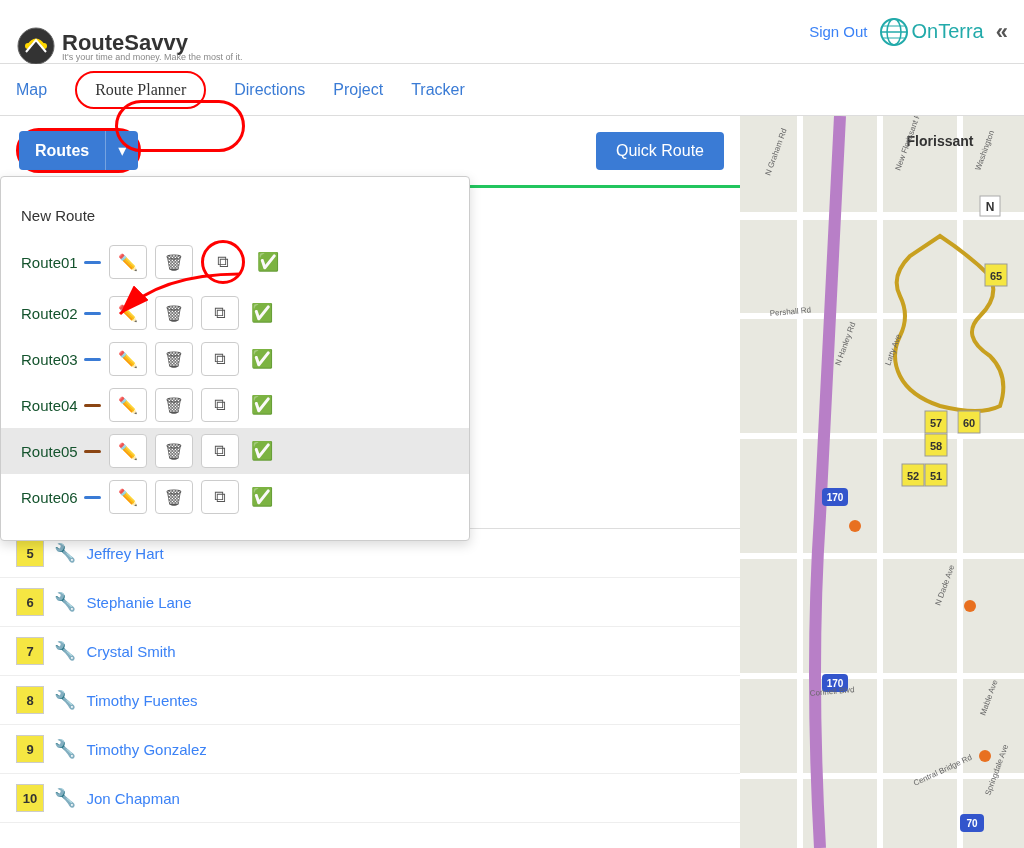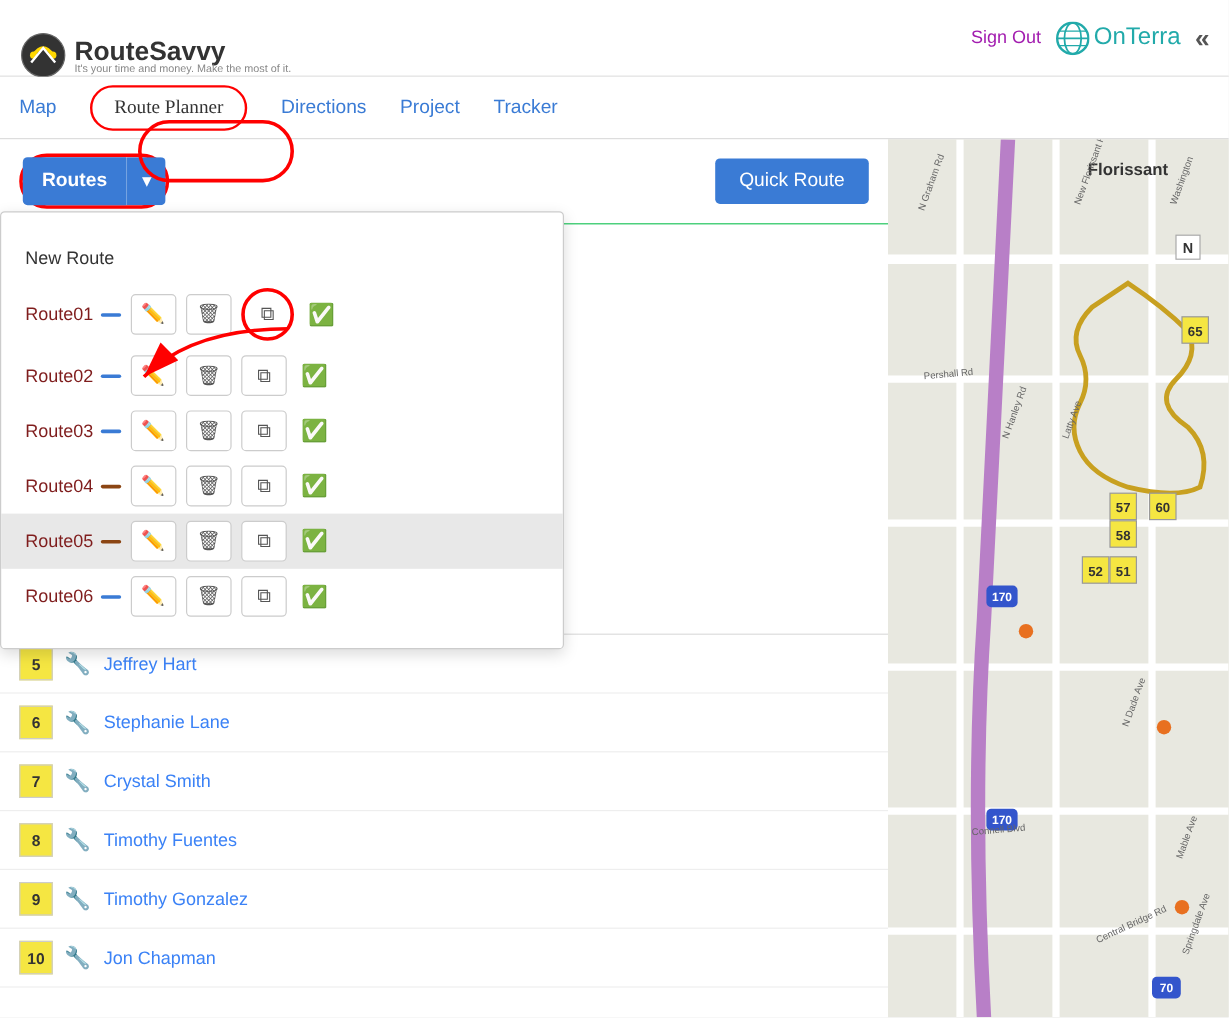--- a/index.html
+++ b/index.html
@@ -9,50 +9,50 @@
     .header {
       display: flex; align-items: center; justify-content: space-between;
       background: white; padding: 8px 16px; border-bottom: 1px solid #ddd;
       height: 64px;
     }
     .logo-area { display: flex; align-items: center; gap: 6px; margin-top: 28px; }
     .logo-icon { width: 40px; height: 40px; }
     .logo-tagline { font-size: 9px; color: #888; display: block; margin-top: -4px; }
 
     .header-center { display: flex; align-items: center; gap: 12px; }
-    .sign-out-btn { color: #a21caf; font-size: 15px; text-decoration: none; cursor: pointer; }
+    .sign-out-btn { color: #3b82f6; font-size: 15px; text-decoration: none; cursor: pointer; }
     .onterra-logo { display: flex; align-items: center; gap: 4px; font-size: 18px; font-weight: bold; color: #2aa; }
     .collapse-btn { font-size: 22px; color: #555; cursor: pointer; font-weight: bold; }
 
     
     .nav { display: flex; align-items: center; background: white; padding: 0 16px; border-bottom: 1px solid #ddd; height: 52px; gap: 28px; }
     .nav-item { font-size: 16px; color: #3a7bd5; cursor: pointer; padding: 14px 0; text-decoration: none; }
     .nav-item.active { color: #333; font-weight: 500; font-family: Liberation Serif, serif; }
     .nav-item-circle { border: 2px solid red; border-radius: 50px; padding: 8px 18px; }
 
     
     .main { display: flex; flex: 1; overflow: hidden; }
 
     
     .left-panel { width: 740px; background: white; display: flex; flex-direction: column; position: relative; overflow: hidden; }
 
     
-    .toolbar { display: flex; align-items: center; padding: 12px 16px; gap: 12px; border-bottom: 1px solid #22c55e; }
+    .toolbar { display: flex; align-items: center; padding: 12px 16px; gap: 12px; border-bottom: 3px solid #22c55e; }
     .routes-btn-group { display: flex; align-items: stretch; position: relative; }
     .routes-btn { background: #3a7bd5; color: white; border: none; padding: 10px 16px; font-size: 16px; font-weight: bold; cursor: pointer; border-radius: 4px 0 0 4px; }
     .routes-dropdown-btn { background: #3a7bd5; color: white; border: none; border-left: 1px solid rgba(255,255,255,0.3); padding: 10px 12px; cursor: pointer; border-radius: 0 4px 4px 0; font-size: 16px; }
     .routes-btn-circle { border: 3px solid red; border-radius: 50px; }
     .quick-route-btn { background: #3a7bd5; color: white; border: none; padding: 10px 20px; font-size: 16px; cursor: pointer; border-radius: 4px; margin-left: auto; }
 
     
     .dropdown-menu { position: absolute; top: 60px; left: 0; width: 470px; background: white; border: 1px solid #ccc; border-radius: 4px; box-shadow: 0 4px 12px rgba(0,0,0,0.15); z-index: 100; padding: 20px 0; }
     .dropdown-new-route { padding: 10px 20px; font-size: 15px; color: #333; cursor: pointer; }
     .dropdown-row { display: flex; align-items: center; padding: 6px 20px; gap: 8px; }
     .dropdown-row.highlighted { background: #e8e8e8; }
-    .route-label { font-size: 15px; color: #7f1d1d; width: 80px; display: flex; align-items: center; gap: 6px; text-align: center; }
+    .route-label { font-size: 15px; color: #14532d; width: 80px; display: flex; align-items: center; gap: 6px; text-align: center; }
     .route-dash { display: inline-block; width: 18px; height: 3px; border-radius: 2px; }
     .route-btn { background: white; border: 1px solid #ccc; border-radius: 4px; width: 38px; height: 34px; cursor: pointer; display: flex; align-items: center; justify-content: center; font-size: 16px; color: #555; }
     .route-check { color: #666; font-size: 18px; margin-left: 4px; }
     .route-options-btn { background: #3a7bd5; color: white; border: none; padding: 10px 20px; font-size: 16px; cursor: pointer; border-radius: 4px; position: absolute; top: 50%; left: 50%; transform: translate(-50%, -50%); }
 
     
     .stops-list { border-top: 1px solid #ddd; overflow-y: auto; }
     .stop-item { display: flex; align-items: center; padding: 10px 16px; border-bottom: 1px solid #eee; gap: 10px; }
     .stop-number { background: #f5e642; border: 1px solid #ccc; width: 28px; height: 28px; display: flex; align-items: center; justify-content: center; font-size: 13px; font-weight: bold; color: #333; flex-shrink: 0; }
     .stop-icon { font-size: 18px; color: #555; }

